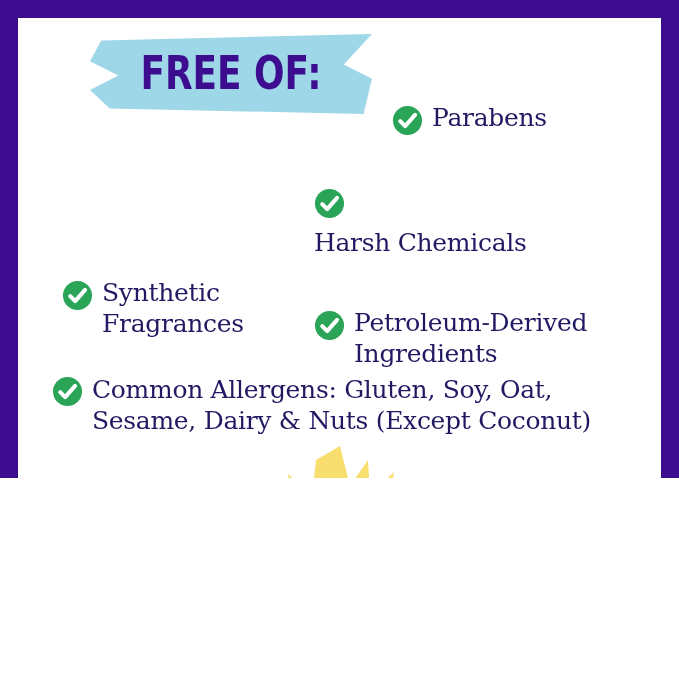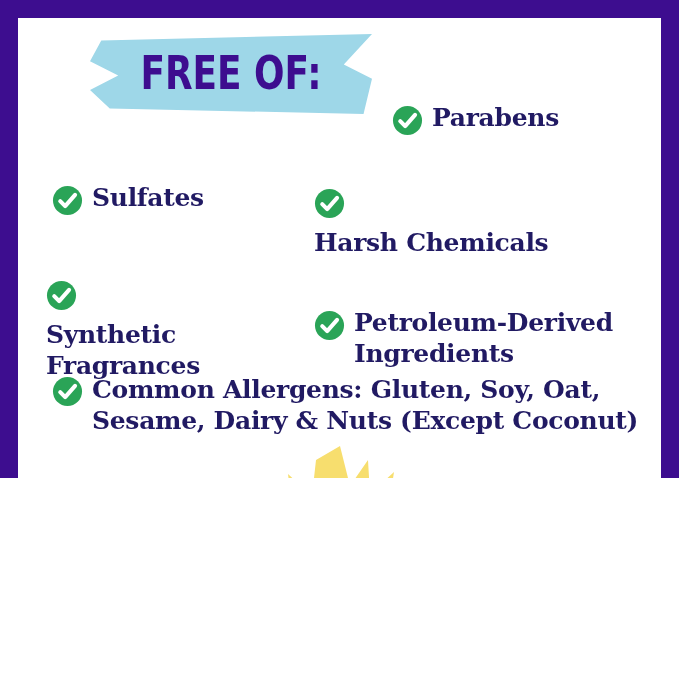--- a/index.html
+++ b/index.html
@@ -76,41 +76,40 @@
     transform-origin: center;
     white-space: nowrap;
   }
 
   
   .row {
     position: absolute;
     display: flex;
     align-items: flex-start;
     gap: 9px;
-    font-weight: bold;
   }
   .check {
     flex: 0 0 auto;
     width: 31px;
     height: 31px;
     margin-top: 2px;
   }
   .label {
     color: #211a63;
     font-family: "DejaVu Serif", serif;
     font-size: 25px;
     line-height: 1.22;
     white-space: pre-line;
     letter-spacing: -0.3px;
   }
 
   #row-parabens  { left: 374px; top: 85px; }
   #row-sulfates  { left: 34px;  top: 165px; }
   #row-harsh     { left: 296px; top: 168px; flex-direction: column; }
-  #row-synth     { left: 28px;  top: 260px; flex-direction: column; }
+  #row-synth     { left: 44px;  top: 260px; }
   #row-petro     { left: 296px; top: 262px; margin-top: 28px; }
   #row-allerg    { left: 34px;  top: 356px; }
   #row-allerg .label { font-size: 25px; line-height: 1.24; }
 
   
   #sky {
     position: absolute;
     left: 0;
     bottom: 0;
     width: 643px;
@@ -164,27 +163,20 @@
     </div>
 
     <div class="row" id="row-parabens">
       <svg class="check" viewBox="0 0 32 32">
         <circle cx="16" cy="16" r="15" fill="#2aa457"></circle>
         <path d="M8.5 16.6 L13.6 21.8 L23.8 10.2" fill="none" stroke="#ffffff" stroke-width="4.2" stroke-linecap="round" stroke-linejoin="round"></path>
       </svg>
       <div class="label">Parabens</div>
     </div>
 
-    <div class="row" id="row-sulfates">
-      <svg class="check" viewBox="0 0 32 32">
-        <circle cx="16" cy="16" r="15" fill="#2aa457"></circle>
-        <path d="M8.5 16.6 L13.6 21.8 L23.8 10.2" fill="none" stroke="#ffffff" stroke-width="4.2" stroke-linecap="round" stroke-linejoin="round"></path>
-      </svg>
-      <div class="label">Sulfates</div>
-    </div>
 
     <div class="row" id="row-harsh">
       <svg class="check" viewBox="0 0 32 32">
         <circle cx="16" cy="16" r="15" fill="#2aa457"></circle>
         <path d="M8.5 16.6 L13.6 21.8 L23.8 10.2" fill="none" stroke="#ffffff" stroke-width="4.2" stroke-linecap="round" stroke-linejoin="round"></path>
       </svg>
       <div class="label">Harsh Chemicals</div>
     </div>
 
     <div class="row" id="row-synth">

